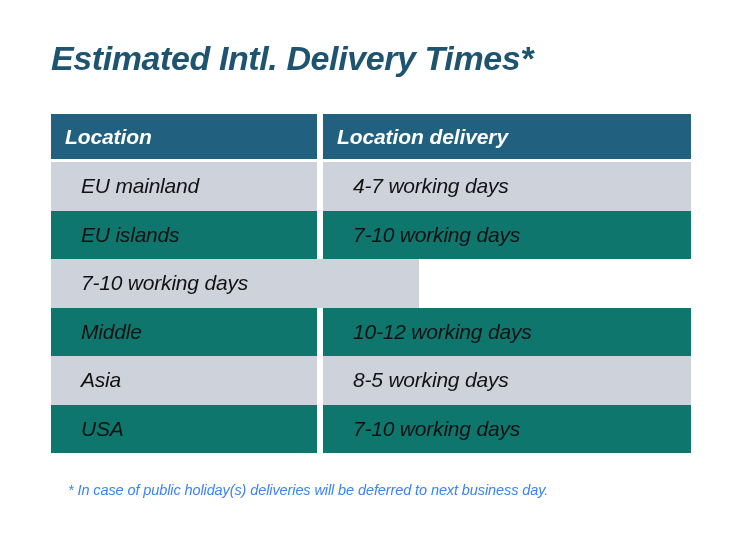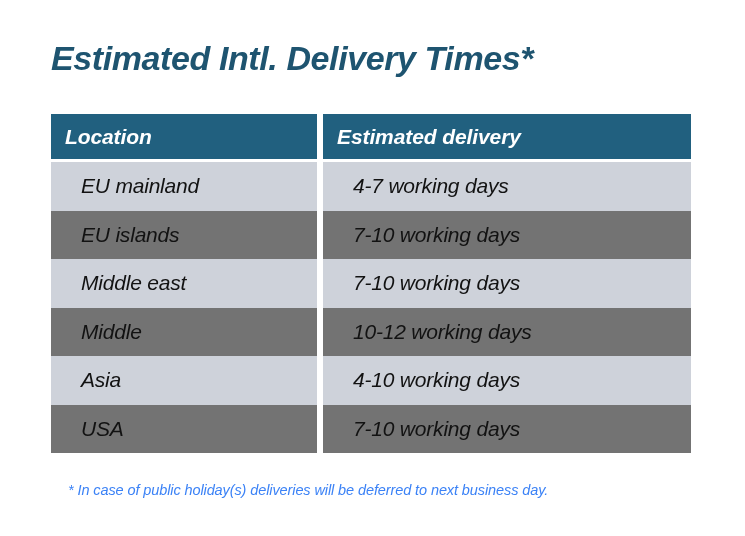--- a/index.html
+++ b/index.html
@@ -79,21 +79,21 @@
   .body-row .cell {
     height: 48.5px;
     color: #121212;
     font-size: 21px;
     font-weight: 400;
     letter-spacing: -0.2px;
     padding-left: 30px;
   }
 
   .body-row.shade-dark .cell { background: #ced2da; }
-  .body-row.shade-light .cell { background: #737373; }
+  .body-row.shade-light .cell { background: #0f766e; }
 
   .footnote {
     position: absolute;
     left: 68px;
     top: 480px;
     font-size: 14.5px;
     font-weight: 400;
     color: #3b82f6;
     line-height: 20px;
     letter-spacing: -0.1px;
@@ -104,48 +104,47 @@
 <body>
 
 <div class="page">
 
   <div class="page-title">Estimated Intl. Delivery Times*</div>
 
   <div class="delivery-table">
 
     <div class="table-row header-row">
       <div class="cell col-location">Location</div>
-      <div class="cell col-delivery">Estimated delivery</div>
+      <div class="cell col-delivery">Location delivery</div>
     </div>
 
     <div class="row-spacer"></div>
 
     <div class="table-row body-row shade-dark">
       <div class="cell col-location">EU mainland</div>
       <div class="cell col-delivery">4-7 working days</div>
     </div>
 
     <div class="table-row body-row shade-light">
       <div class="cell col-location">EU islands</div>
       <div class="cell col-delivery">7-10 working days</div>
     </div>
 
     <div class="table-row body-row shade-dark">
-      <div class="cell col-location">Middle east</div>
       <div class="cell col-delivery">7-10 working days</div>
     </div>
 
     <div class="table-row body-row shade-light">
       <div class="cell col-location">Middle</div>
       <div class="cell col-delivery">10-12 working days</div>
     </div>
 
     <div class="table-row body-row shade-dark">
       <div class="cell col-location">Asia</div>
-      <div class="cell col-delivery">4-10 working days</div>
+      <div class="cell col-delivery">8-5 working days</div>
     </div>
 
     <div class="table-row body-row shade-light">
       <div class="cell col-location">USA</div>
       <div class="cell col-delivery">7-10 working days</div>
     </div>
 
   </div>
 
   <div class="footnote">* In case of public holiday(s) deliveries will be deferred to next business day.</div>

